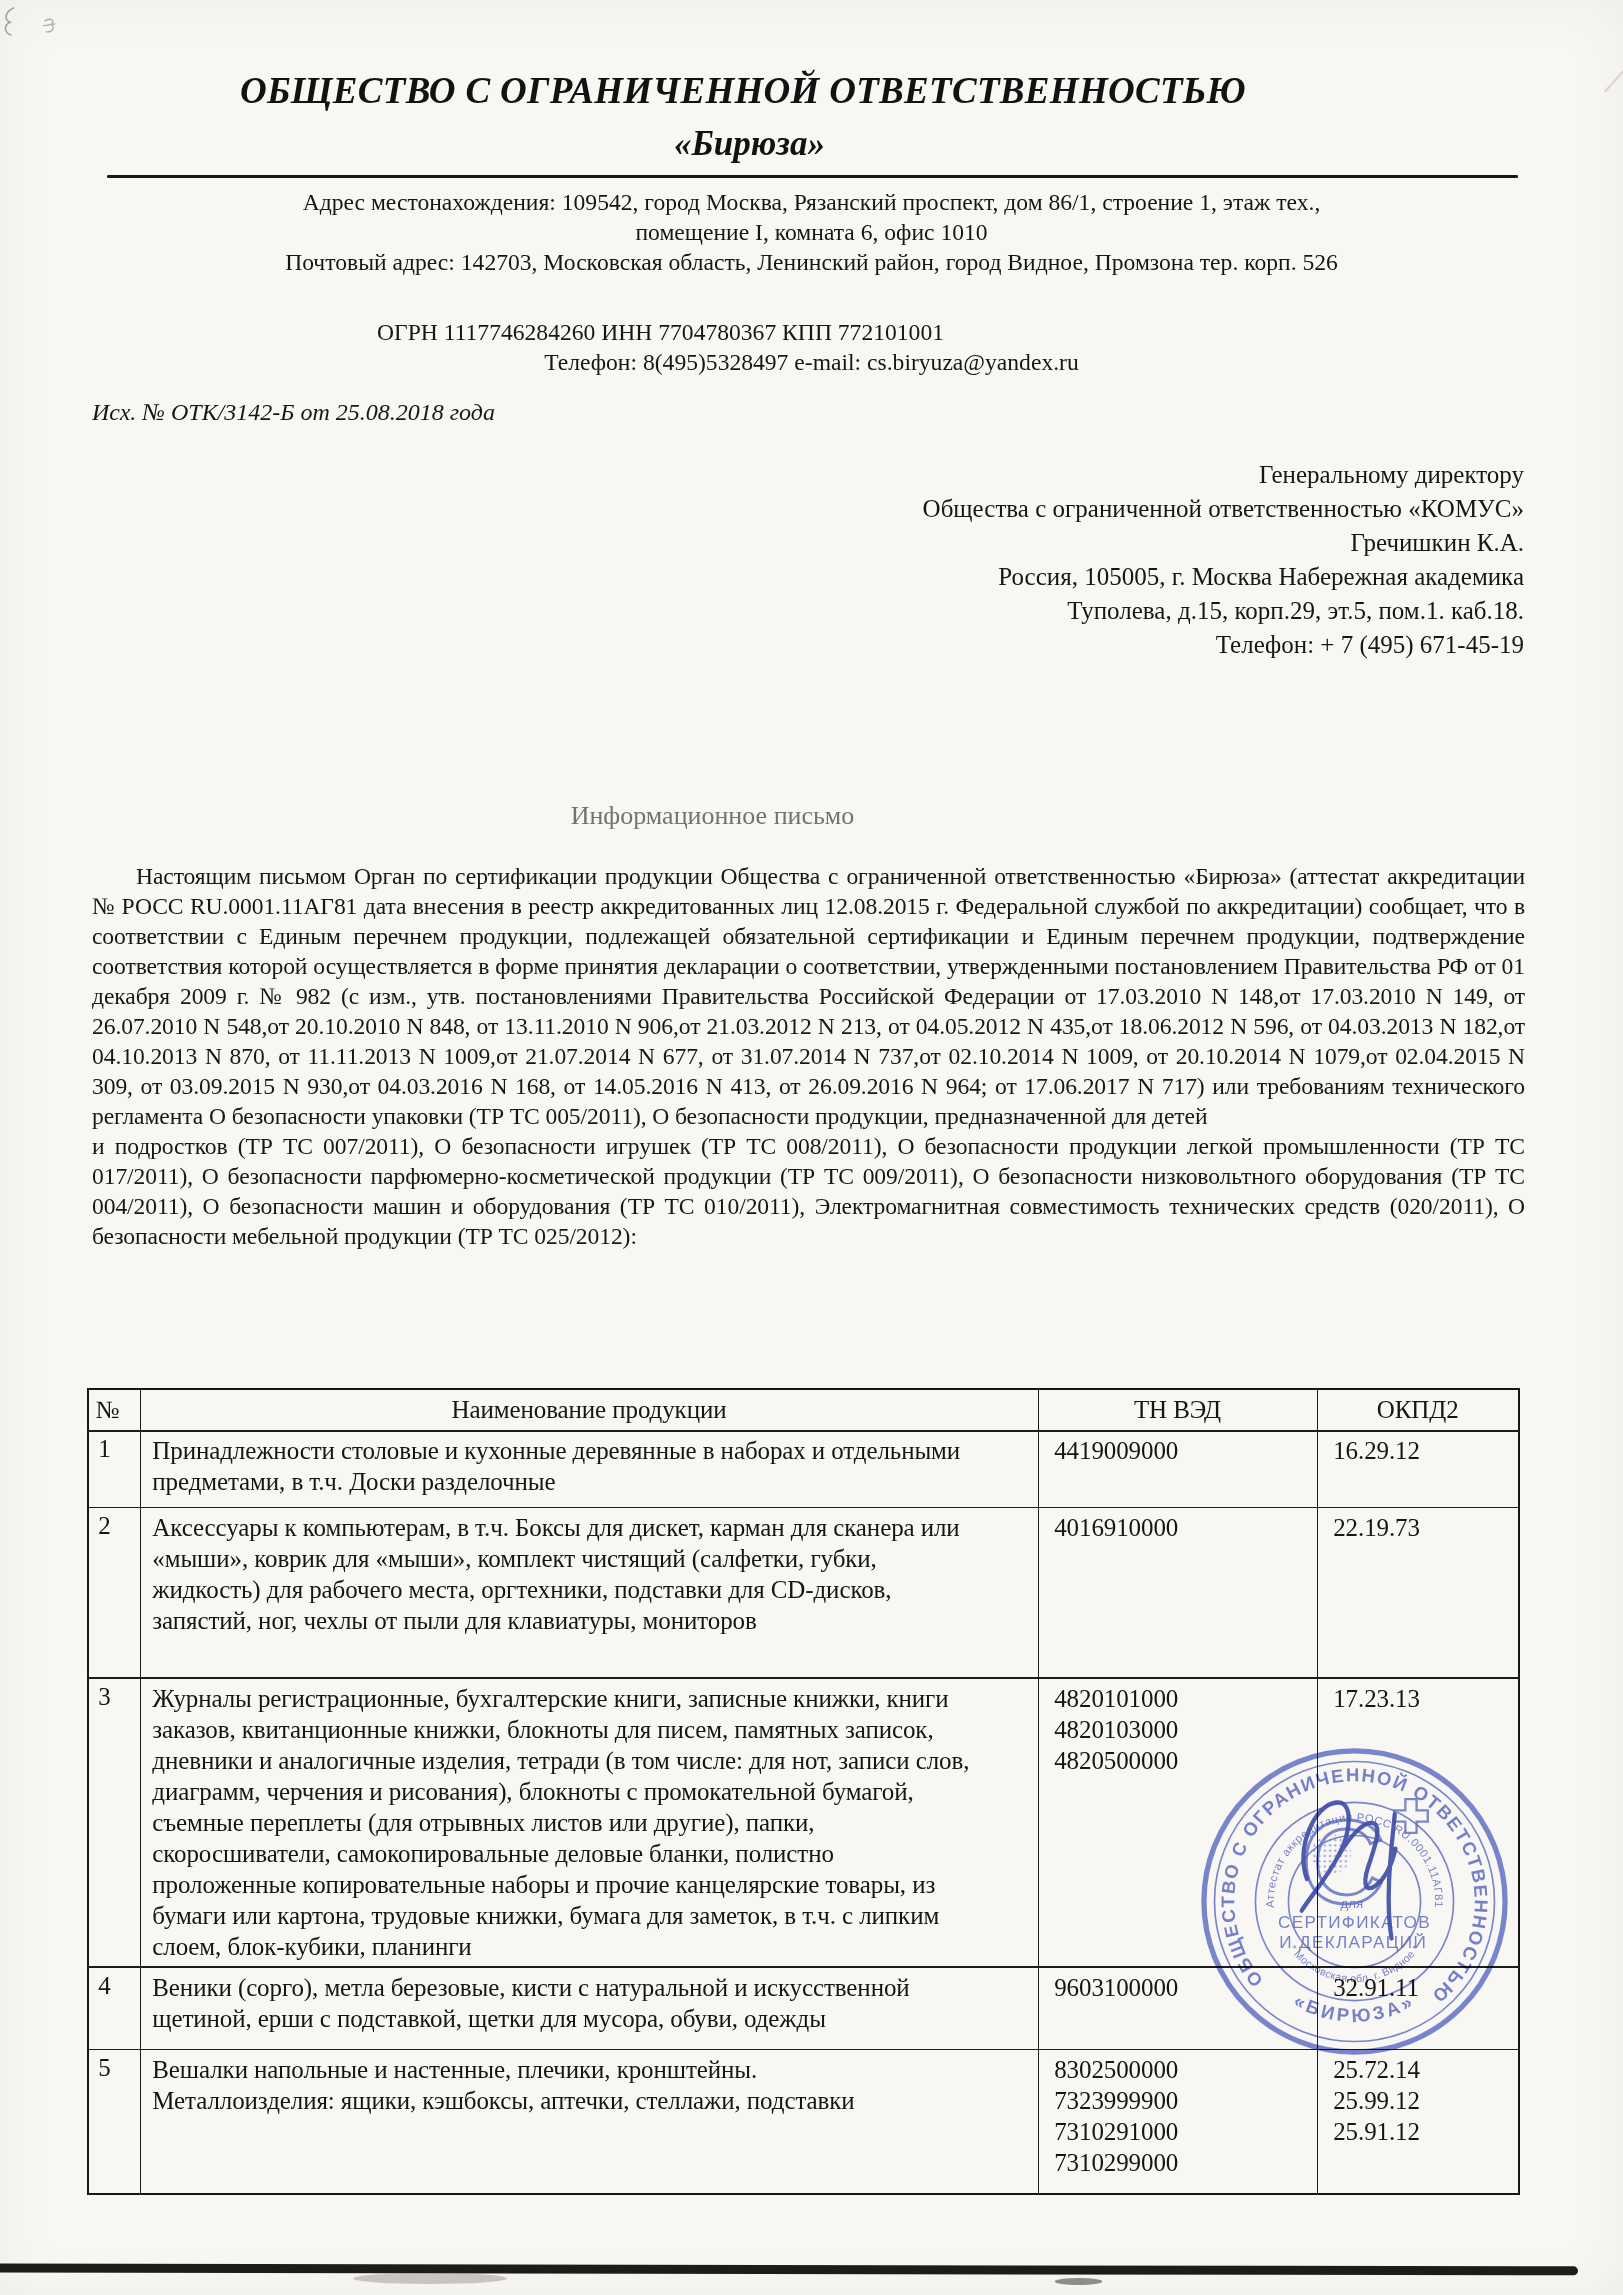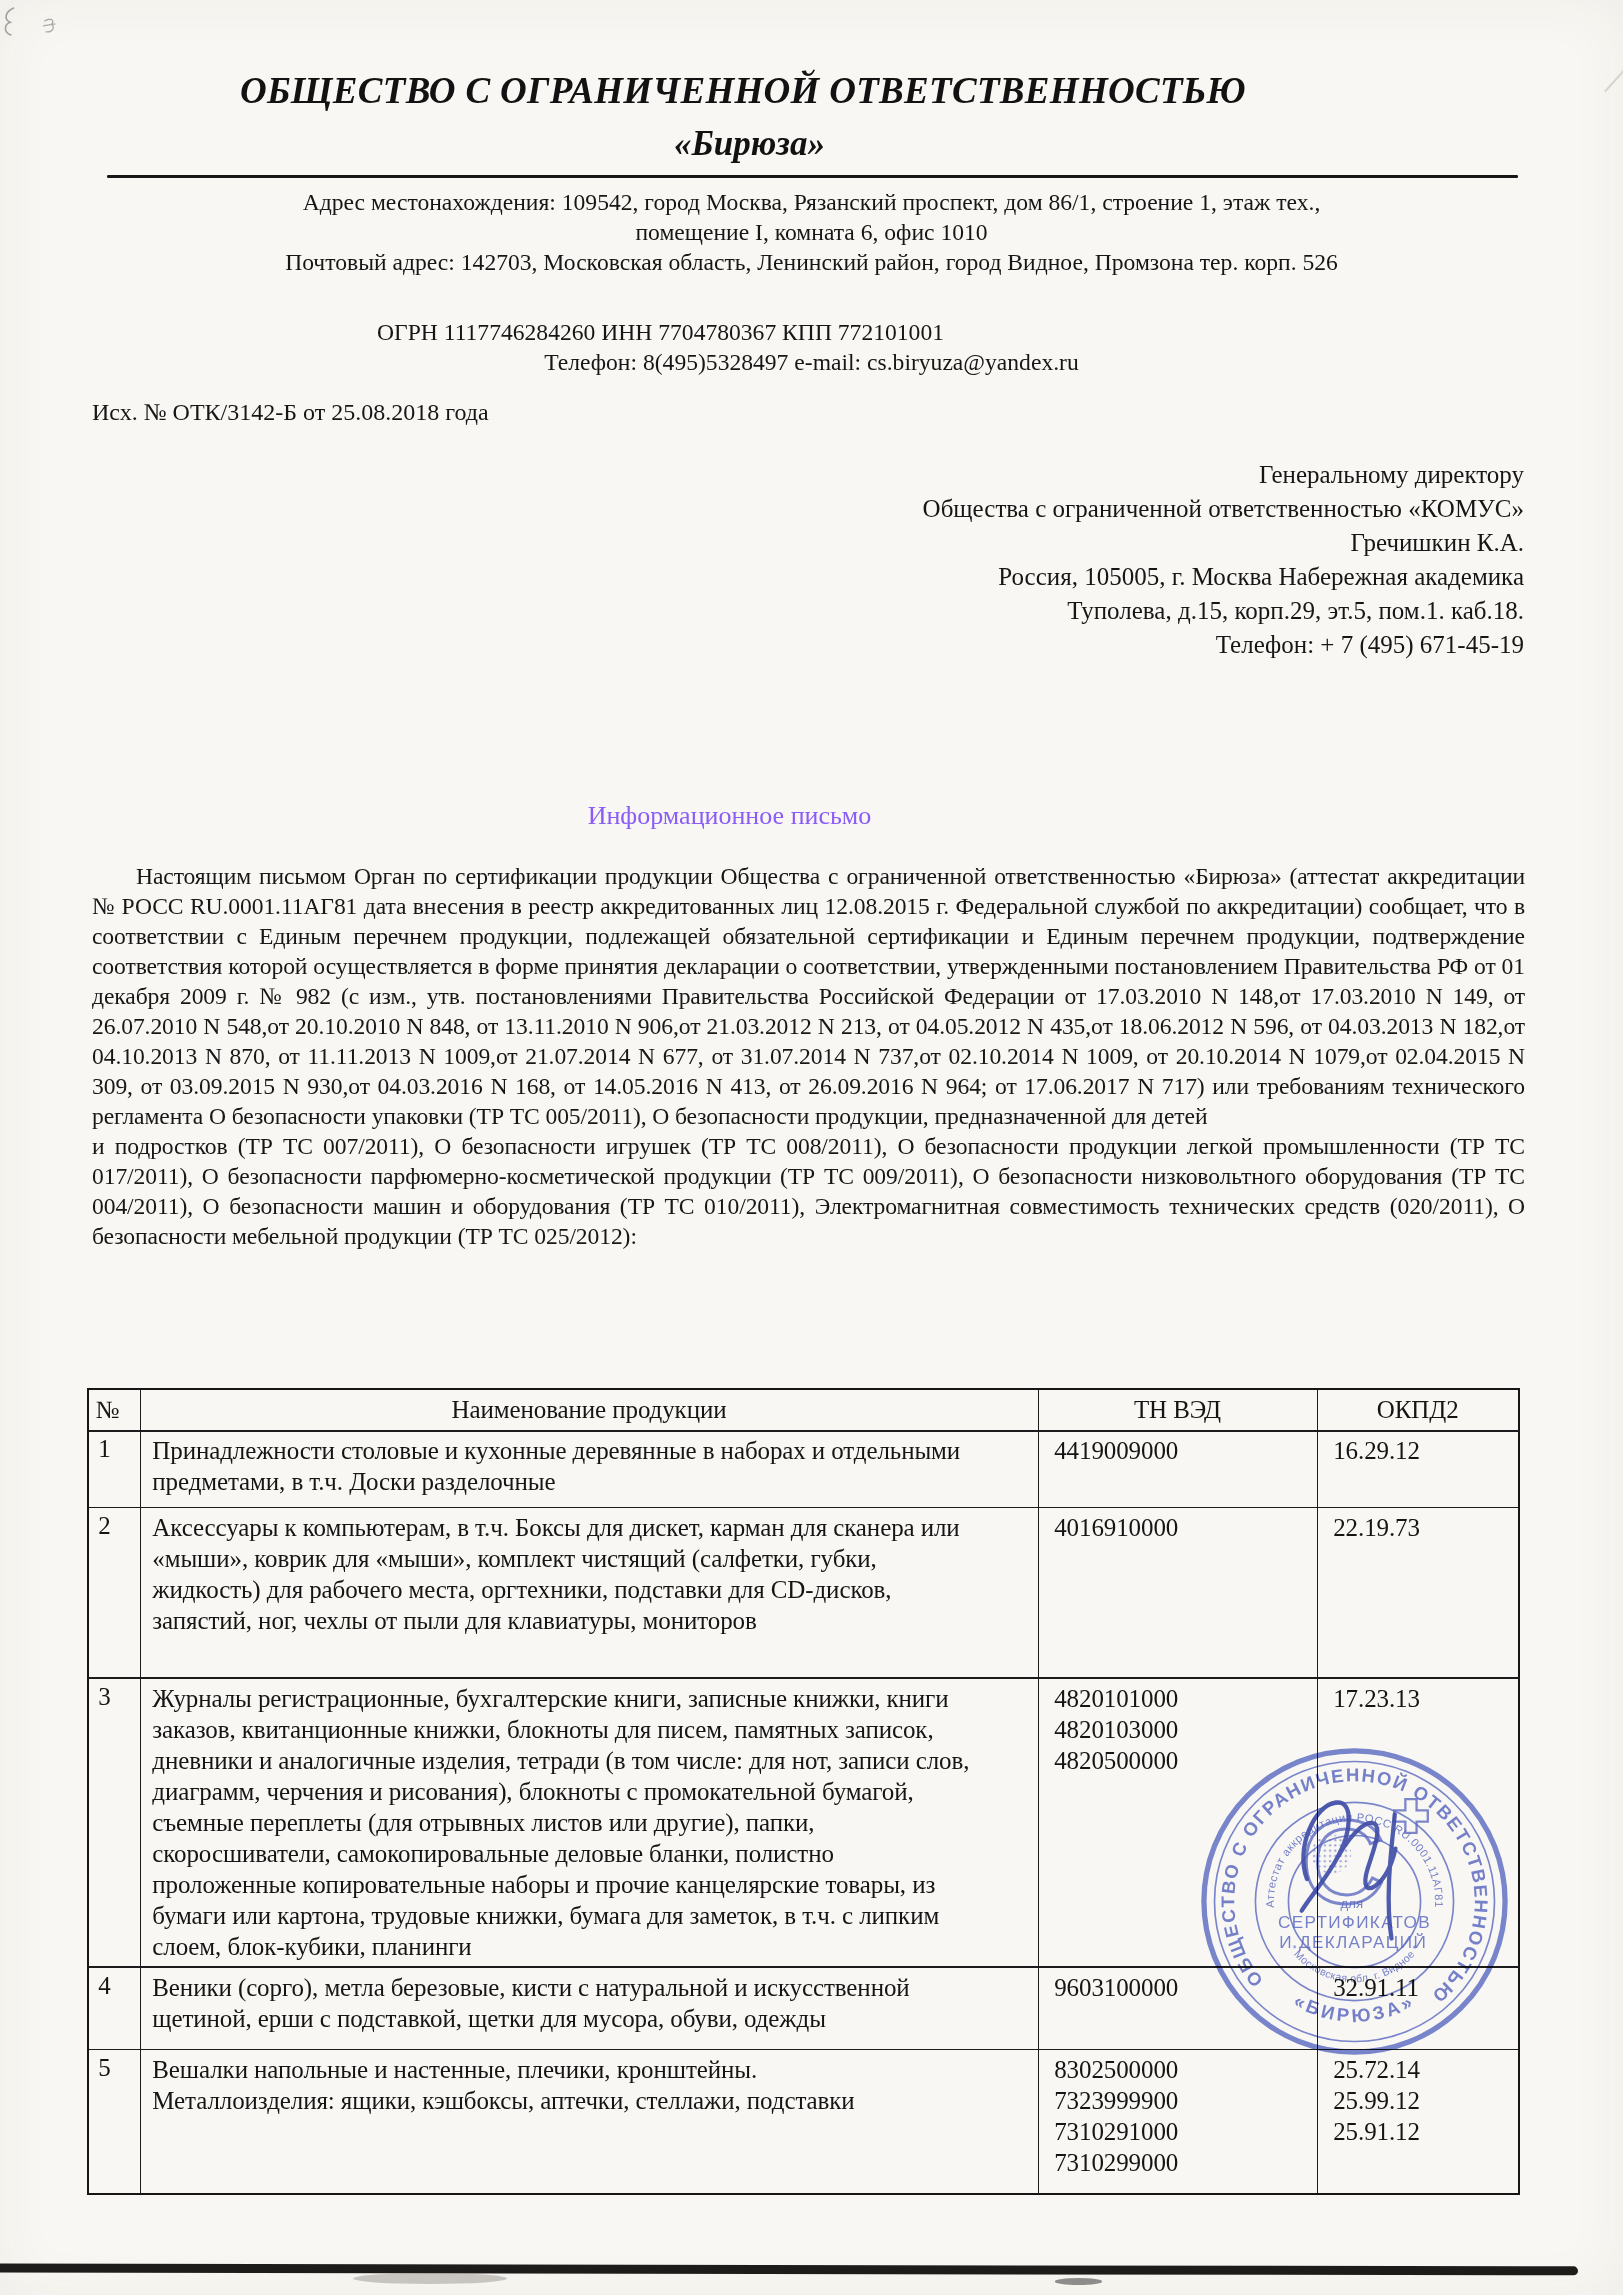--- a/index.html
+++ b/index.html
@@ -38,29 +38,29 @@
   .reg-line{
     position:absolute;top:319px;left:0;width:1321px;
     text-align:center;font-size:23.6px;color:#161616;
   }
   .contact-line{
     position:absolute;top:349px;left:0;width:1623px;
     text-align:center;font-size:23.6px;color:#161616;
   }
   .outgoing{
     position:absolute;top:399px;left:92px;
-    font-size:24px;color:#161616;
+    font-size:24px;color:#161616;font-style:italic;
   }
   .recipient{
     position:absolute;top:458px;right:99px;
     text-align:right;font-size:25px;line-height:34px;color:#161616;
   }
   .info-title{
-    position:absolute;top:801px;left:18px;width:1423px;
-    text-align:center;font-size:26px;color:#8b5cf6;
+    position:absolute;top:801px;left:1px;width:1423px;
+    text-align:center;font-size:26px;color:#737373;
   }
   .body-text{
     position:absolute;top:861px;left:92px;width:1433px;
     font-size:23.6px;line-height:30px;letter-spacing:-0.1px;
     text-align:justify;color:#171717;
   }
   .body-text p{margin:0;text-indent:44px;}
   
   .products{
     position:absolute;top:1388px;left:87px;

